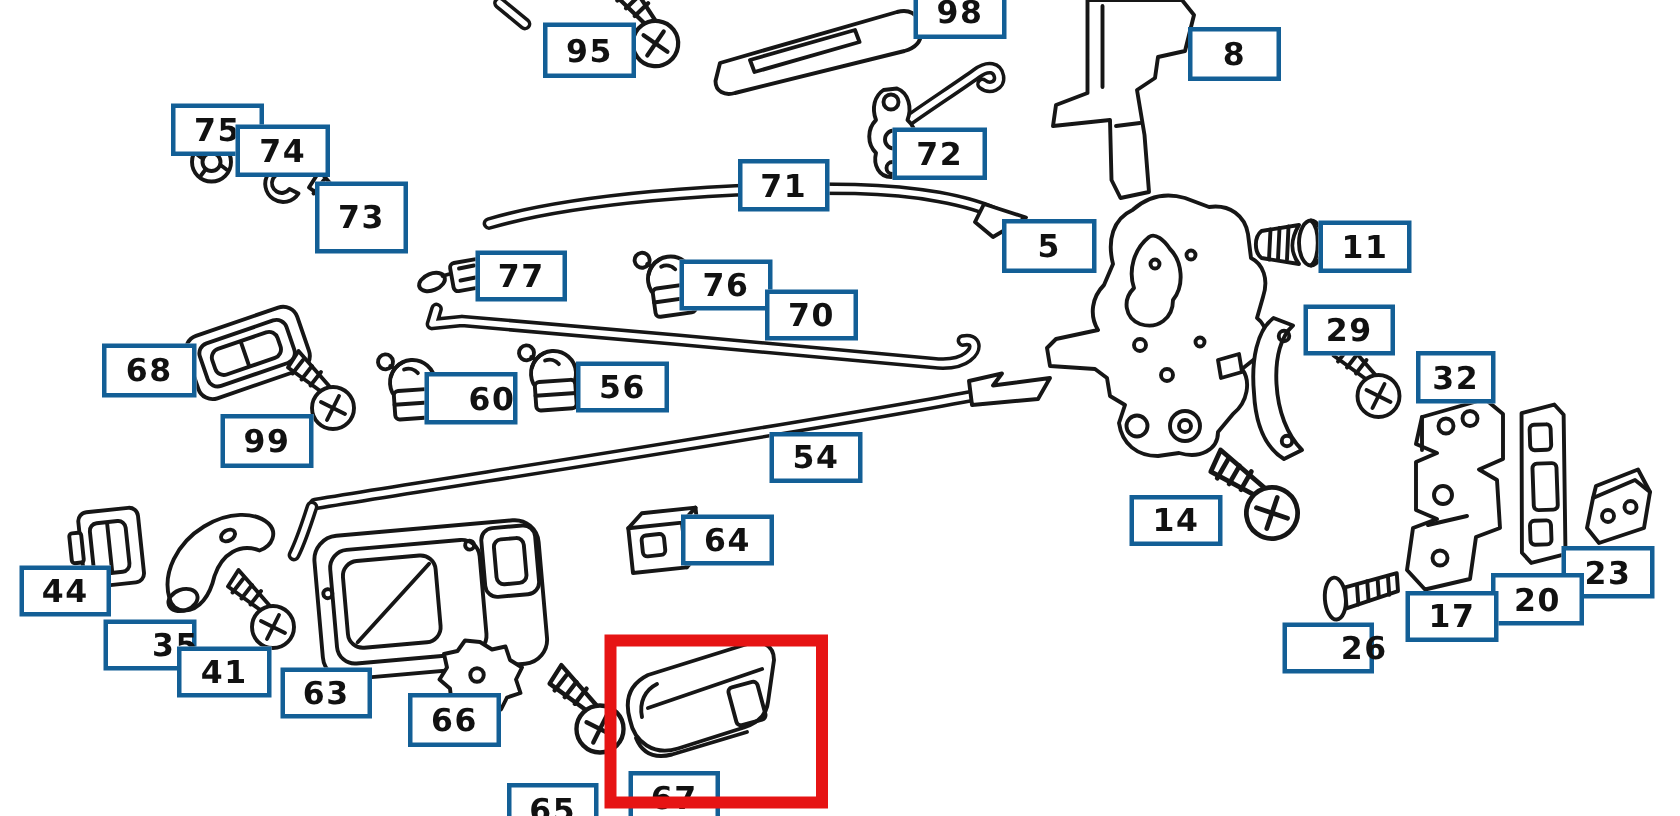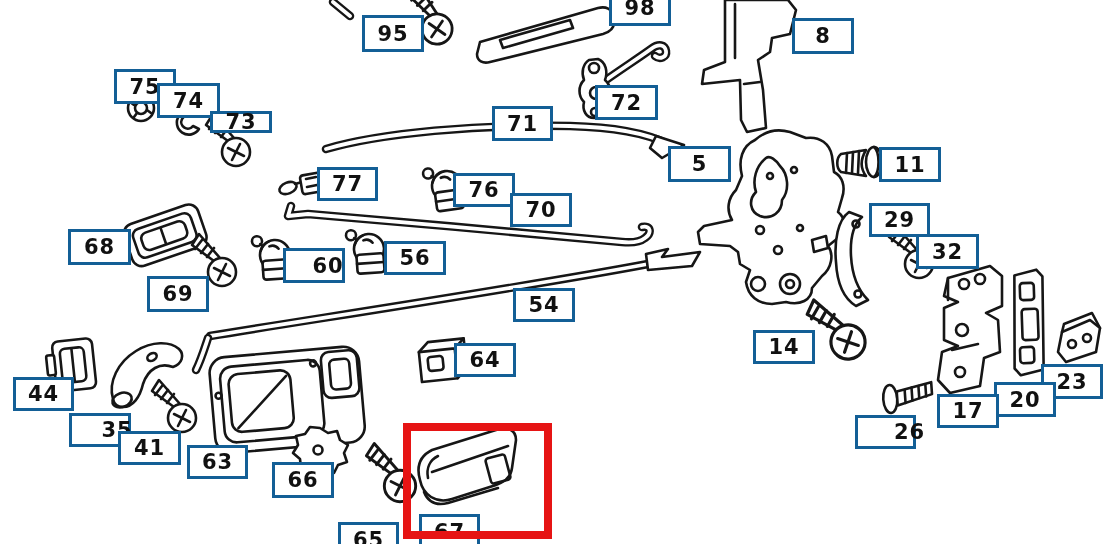--- a/index.html
+++ b/index.html
@@ -239,34 +239,34 @@
       <path class="ln" d="M428,478 C426,468 430,460 438,456"></path>
     </g>
   </svg>
 
   <div>
       <div class="part-label" style="left: 362px; top: 15px; width: 62px; height: 37px;">95</div>
       <div class="part-label" style="left: 609px; top: -11px; width: 62px; height: 37px;">98</div>
       <div class="part-label" style="left: 792px; top: 18px; width: 62px; height: 36px;">8</div>
       <div class="part-label" style="left: 114px; top: 69px; width: 62px; height: 35px;">75</div>
       <div class="part-label" style="left: 157px; top: 83px; width: 63px; height: 35px;">74</div>
-      <div class="part-label" style="left: 210px; top: 111px; width: 62px; height: 22px;">73</div>
+      <div class="part-label" style="left: 210px; top: 121px; width: 62px; height: 48px;">73</div>
       <div class="part-label" style="left: 595px; top: 85px; width: 63px; height: 35px;">72</div>
       <div class="part-label" style="left: 492px; top: 106px; width: 61px; height: 35px;">71</div>
       <div class="part-label" style="left: 668px; top: 146px; width: 63px; height: 36px;">5</div>
       <div class="part-label" style="left: 879px; top: 147px; width: 62px; height: 35px;">11</div>
       <div class="part-label" style="left: 317px; top: 167px; width: 61px; height: 34px;">77</div>
       <div class="part-label" style="left: 453px; top: 173px; width: 62px; height: 34px;">76</div>
       <div class="part-label" style="left: 510px; top: 193px; width: 62px; height: 34px;">70</div>
       <div class="part-label" style="left: 869px; top: 203px; width: 61px; height: 34px;">29</div>
       <div class="part-label" style="left: 68px; top: 229px; width: 63px; height: 36px;">68</div>
-      <div class="part-label" style="left: 916px; top: 234px; width: 63px; height: 35px;">32</div>
+      <div class="part-label" style="left: 944px; top: 234px; width: 53px; height: 35px;">32</div>
       <div class="part-label" style="left: 384px; top: 241px; width: 62px; height: 34px;">56</div>
       <div class="part-label" style="left: 283px; top: 248px; width: 62px; height: 35px; padding-left: 28px;">60</div>
-      <div class="part-label" style="left: 147px; top: 276px; width: 62px; height: 36px;">69</div>
+      <div class="part-label" style="left: 147px; top: 276px; width: 62px; height: 36px;">99</div>
       <div class="part-label" style="left: 513px; top: 288px; width: 62px; height: 34px;">54</div>
       <div class="part-label" style="left: 753px; top: 330px; width: 62px; height: 34px;">14</div>
       <div class="part-label" style="left: 454px; top: 343px; width: 62px; height: 34px;">64</div>
       <div class="part-label" style="left: 1041px; top: 364px; width: 62px; height: 35px;">23</div>
       <div class="part-label" style="left: 13px; top: 377px; width: 61px; height: 34px;">44</div>
       <div class="part-label" style="left: 994px; top: 382px; width: 62px; height: 35px;">20</div>
       <div class="part-label" style="left: 937px; top: 394px; width: 62px; height: 34px;">17</div>
       <div class="part-label" style="left: 69px; top: 413px; width: 62px; height: 34px; padding-left: 34px;">35</div>
       <div class="part-label" style="left: 855px; top: 415px; width: 61px; height: 34px; padding-left: 48px;">26</div>
       <div class="part-label" style="left: 118px; top: 431px; width: 63px; height: 34px;">41</div>

